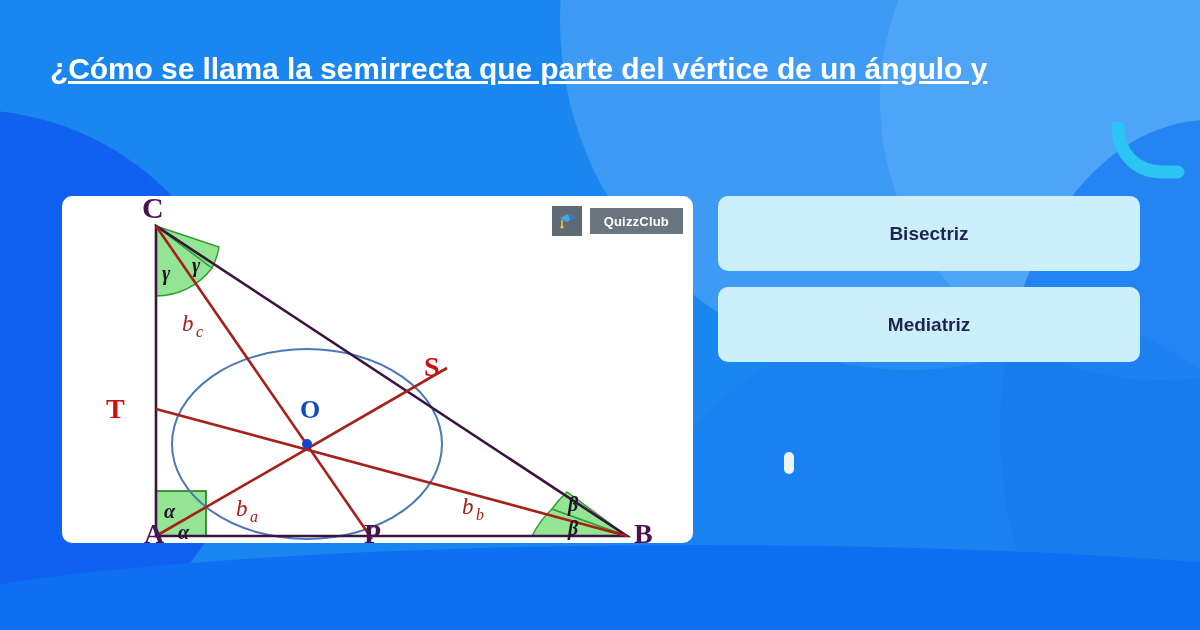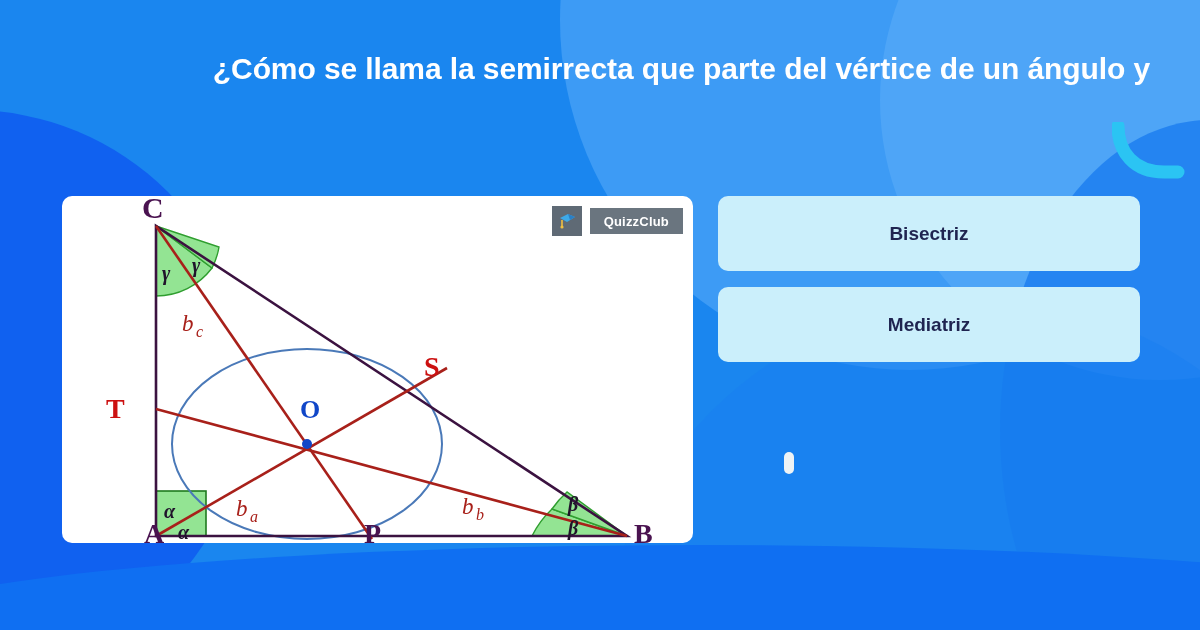--- a/index.html
+++ b/index.html
@@ -72,27 +72,28 @@
     position: absolute;
     left: 1112px; top: 122px;
     width: 74px; height: 58px;
   }
 
   
   .title {
     position: absolute;
     left: 50px; top: 46px;
     width: 1100px;
-    text-align: right;
+    text-align: left;
     color: #ffffff;
     font-size: 30px;
     font-weight: bold;
     line-height: 46px;
     letter-spacing: -.1px;
     z-index: 5;
+    text-decoration: underline;
   }
   .title-line { display: block; }
 
   
   .media-card {
     position: absolute;
     left: 62px; top: 196px;
     width: 631px; height: 347px;
     background: #ffffff;
     border-radius: 10px;

